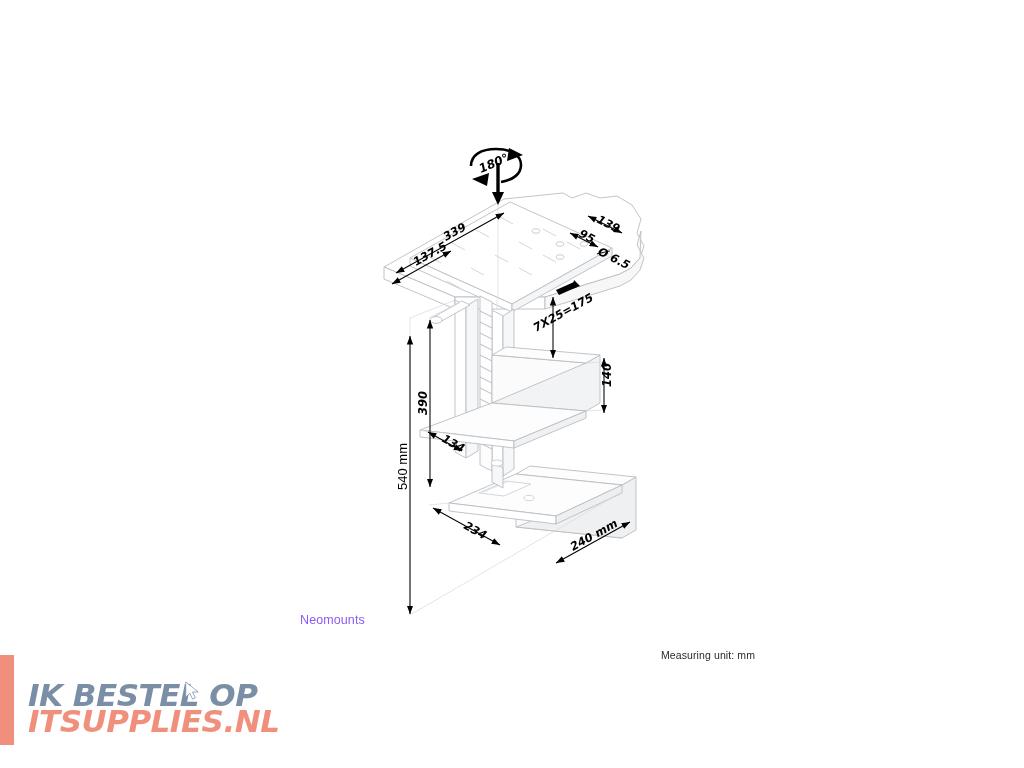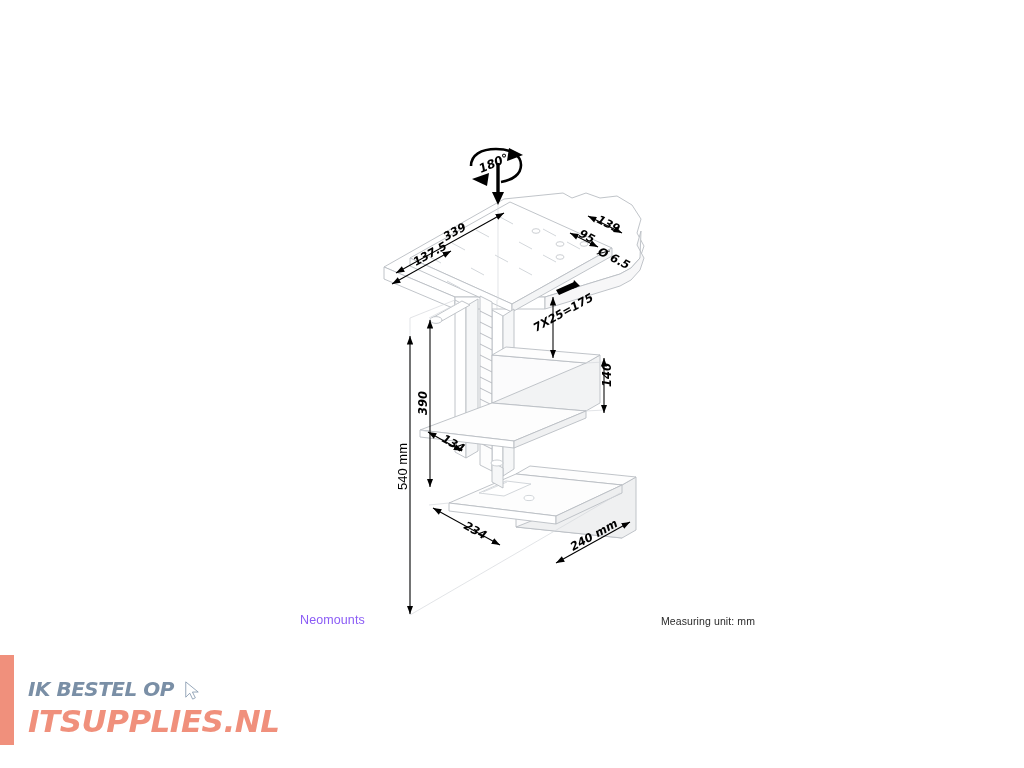--- a/index.html
+++ b/index.html
@@ -17,39 +17,39 @@
   #drawing{position:absolute;left:0;top:0;width:1024px;height:768px;}
 
   
   .caption{
     position:absolute;
     font-size:11.5px;
     letter-spacing:.1px;
     white-space:nowrap;
   }
   #brand-caption{left:270px;top:613px;color:#8b5cf6;font-size:12.5px;margin-left:30px;}
-  #unit-caption{left:661px;top:615px;color:#2a2a2a;font-size:10.5px;}
+  #unit-caption{left:661px;top:649px;color:#2a2a2a;font-size:10.5px;}
 
   
   #watermark{
     position:absolute;left:0px;top:655px;width:300px;height:96px;
   }
   #wm-bar{
     position:absolute;left:0px;top:0px;width:14px;height:90px;
     background:#f0907c;
   }
   .wm-line{
     position:absolute;left:28px;
     font-weight:bold;
     font-style:italic;
     letter-spacing:-0.5px;
     white-space:nowrap;
     font-family:"DejaVu Sans",sans-serif;
   }
-  #wm-line1{top:22px;font-size:20px;color:#7a8fa6;}
+  #wm-line1{top:22px;font-size:31px;color:#7a8fa6;}
   #wm-line2{top:48px;font-size:31px;color:#f0907c;}
   #wm-cursor{position:absolute;left:180px;top:24px;width:23px;height:23px;}
 </style>
 </head>
 <body>
 
 <div id="stage">
 
   <svg id="drawing" viewBox="0 0 1024 768">
     <defs>

